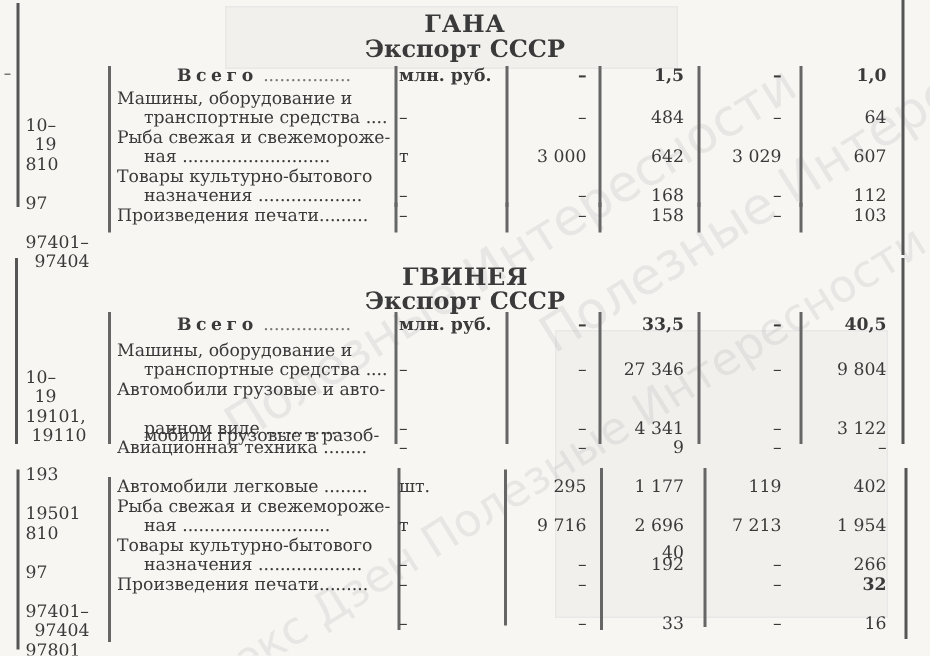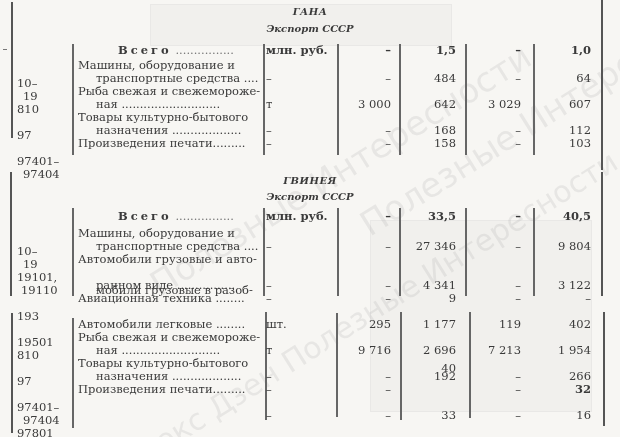--- a/index.html
+++ b/index.html
@@ -14,21 +14,21 @@
   .vline.thin { width: 1.5px; background: #666; }
   .t { position: absolute; font-size: 11.5px; line-height: 13px; white-space: nowrap; }
   .code { left: 17px; margin-top: 18px; }
   .desc { left: 78px; width: 182px; }
   .unit { left: 266px; width: 70px; text-align: left; }
   .c1 { left: 340px; width: 51px; text-align: right; }
   .c2 { left: 400px; width: 56px; text-align: right; }
   .c3 { left: 468px; width: 53px; text-align: right; }
   .c4 { left: 536px; width: 55px; text-align: right; }
   .bold { font-weight: bold; }
-  .title { position: absolute; left: 0; width: 620px; text-align: center; font-weight: bold; font-size: 10px; font-style: italic; }
+  .title { position: absolute; left: 0; width: 620px; text-align: center; font-weight: bold; font-size: 16px; }
   .title.country { letter-spacing: 0.5px; }
   .spaced { letter-spacing: 3px; }
   .indent { padding-left: 18px; }
   .watermark {
     position: absolute; font-family: "DejaVu Sans", sans-serif; font-size: 34px;
     color: rgba(150,150,150,0.16); transform: rotate(-32deg); white-space: nowrap;
     pointer-events: none;
   }
   .ghost {
     position: absolute; background: rgba(200,200,200,0.12); border: 1px solid rgba(180,180,180,0.12);

